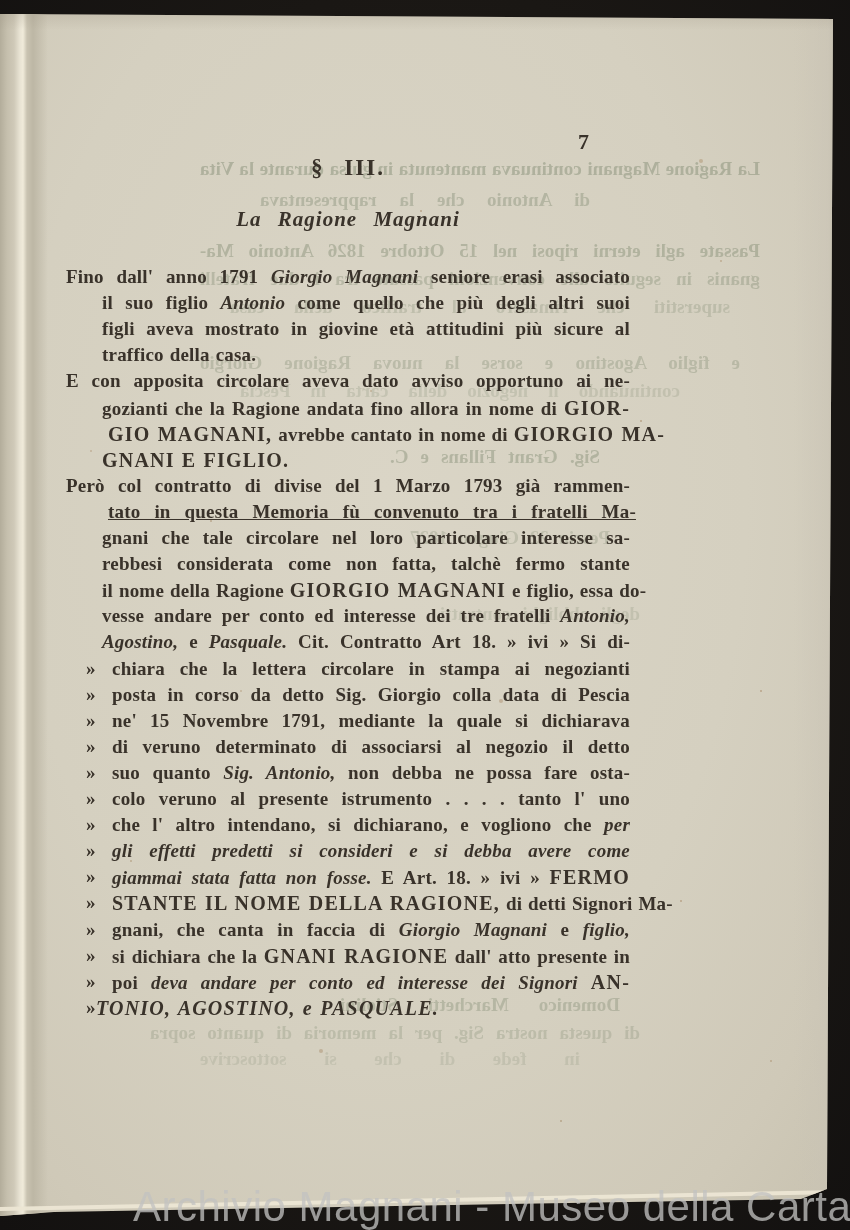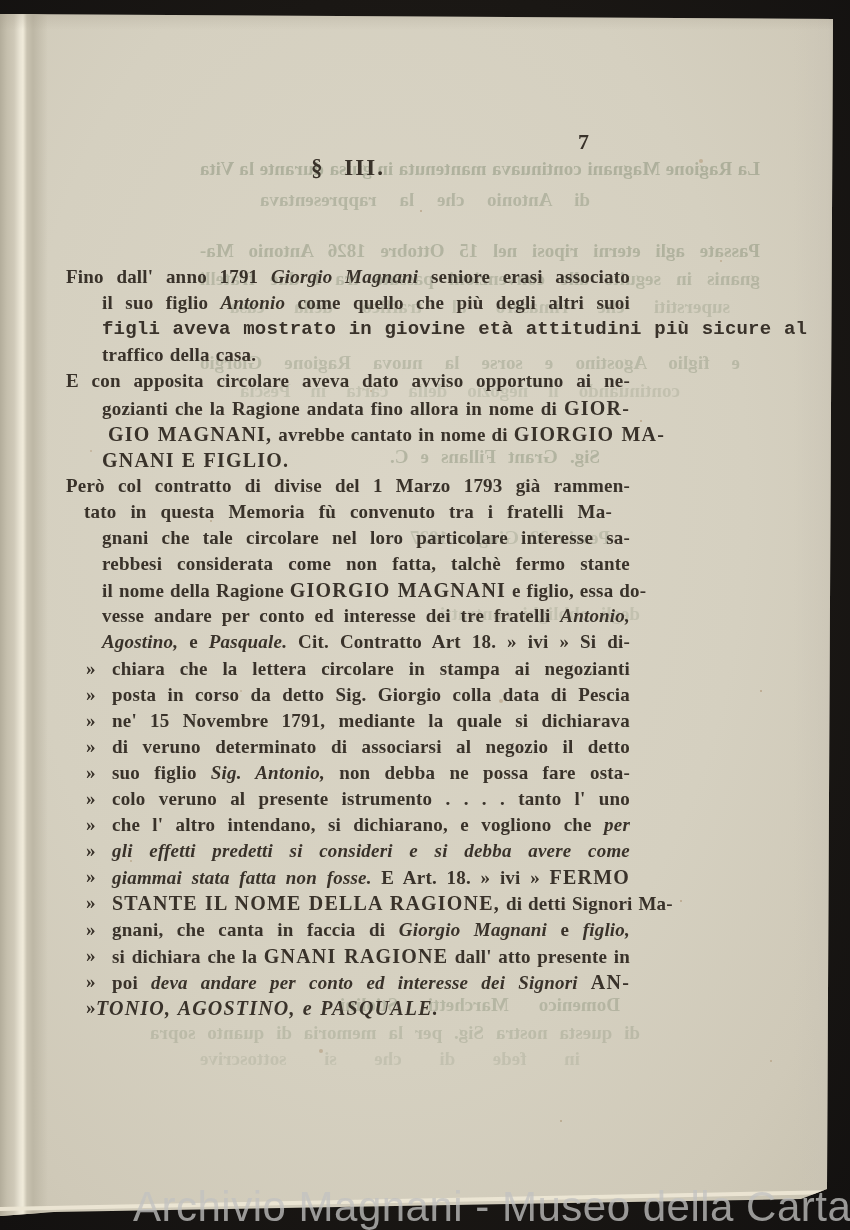--- a/index.html
+++ b/index.html
@@ -97,46 +97,47 @@
       <div class="ghost" style="top: 527px; left: 410px; width: 200px; opacity: 0.2;">Pescia 22 Giugno 1827</div>
       <div class="ghost" style="top: 603px; left: 440px; width: 200px; opacity: 0.16;">degli obblighi contratti</div>
       <div class="ghost" style="top: 994px; left: 340px; width: 280px; opacity: 0.26;">Domenico Marchetti Stiolini</div>
       <div class="ghost" style="top: 1022px; left: 150px; width: 490px; opacity: 0.2;">di questa nostra Sig. per la memoria di quanto sopra</div>
       <div class="ghost" style="top: 1048px; left: 200px; width: 380px; opacity: 0.14;">in fede di che si sottoscrive</div>
     </div>
 
   <div id="text-layer">
     <div id="pageno">7</div>
     <div id="sec-head">§ III.</div>
+    <div id="subtitle">La Ragione Magnani</div>
     <div id="lines">
         <div class="tline" style="top: 266px; left: 66px; width: 564px;"><span class="seg-r">Fino dall' anno 1791 </span><span class="seg-i">Giorgio Magnani</span><span class="seg-r"> seniore erasi associato</span></div>
         <div class="tline" style="top: 292.1px; left: 102px; width: 528px;"><span class="seg-r">il suo figlio </span><span class="seg-i">Antonio</span><span class="seg-r"> come quello che più degli altri suoi</span></div>
-        <div class="tline" style="top: 318.2px; left: 102px; width: 528px; font-family: Liberation Mono, monospace;"><span class="seg-r">figli aveva mostrato in giovine età attitudini più sicure al</span></div>
+        <div class="tline" style="top: 318.2px; left: 102px; width: 528px;"><span class="seg-r">figli aveva mostrato in giovine età attitudini più sicure al</span></div>
         <div class="tline lastline" style="top: 344.3px; left: 102px; width: 528px;"><span class="seg-r">traffico della casa.</span></div>
         <div class="tline" style="top: 370.4px; left: 66px; width: 564px;"><span class="seg-r">E con apposita circolare aveva dato avviso opportuno ai ne-</span></div>
         <div class="tline" style="top: 396.5px; left: 102px; width: 528px;"><span class="seg-r">gozianti che la Ragione andata fino allora in nome di </span><span class="seg-c">GIOR-</span></div>
         <div class="tline" style="top: 422.6px; left: 108px; width: 528px;"><span class="seg-c">GIO MAGNANI,</span><span class="seg-r"> avrebbe cantato in nome di </span><span class="seg-c">GIORGIO MA-</span></div>
         <div class="tline lastline" style="top: 448.7px; left: 102px; width: 528px;"><span class="seg-c">GNANI E FIGLIO.</span></div>
         <div class="tline" style="top: 474.8px; left: 66px; width: 564px;"><span class="seg-r">Però col contratto di divise del 1 Marzo 1793 già rammen-</span></div>
-        <div class="tline" style="top: 500.9px; left: 84px; width: 528px;"><span class="seg-r">tato in questa Memoria fù convenuto tra i fratelli Ma-</span></div>
+        <div class="tline" style="top: 500.9px; left: 108px; width: 528px; text-decoration: underline;"><span class="seg-r">tato in questa Memoria fù convenuto tra i fratelli Ma-</span></div>
         <div class="tline" style="top: 527px; left: 102px; width: 528px;"><span class="seg-r">gnani che tale circolare nel loro particolare interesse sa-</span></div>
         <div class="tline" style="top: 553.1px; left: 102px; width: 528px;"><span class="seg-r">rebbesi considerata come non fatta, talchè fermo stante</span></div>
         <div class="tline" style="top: 579.2px; left: 102px; width: 528px;"><span class="seg-r">il nome della Ragione </span><span class="seg-c">GIORGIO MAGNANI</span><span class="seg-r"> e figlio, essa do-</span></div>
         <div class="tline" style="top: 605.3px; left: 102px; width: 528px;"><span class="seg-r">vesse andare per conto ed interesse dei tre fratelli </span><span class="seg-i">Antonio,</span></div>
         <div class="tline" style="top: 631.4px; left: 102px; width: 528px;"><span class="seg-i">Agostino,</span><span class="seg-r"> e </span><span class="seg-i">Pasquale.</span><span class="seg-r"> Cit. Contratto Art 18. » ivi » Si di-</span></div>
         <div class="qmark" style="top: 657.5px; left: 86px;">»</div>
         <div class="tline" style="top: 657.5px; left: 112px; width: 518px; font-family: Liberation Serif, serif;"><span class="seg-r">chiara che la lettera circolare in stampa ai negozianti</span></div>
         <div class="qmark" style="top: 683.6px; left: 86px;">»</div>
         <div class="tline" style="top: 683.6px; left: 112px; width: 518px;"><span class="seg-r">posta in corso da detto Sig. Giorgio colla data di Pescia</span></div>
         <div class="qmark" style="top: 709.7px; left: 86px;">»</div>
         <div class="tline" style="top: 709.7px; left: 112px; width: 518px;"><span class="seg-r">ne' 15 Novembre 1791, mediante la quale si dichiarava</span></div>
         <div class="qmark" style="top: 735.8px; left: 86px;">»</div>
         <div class="tline" style="top: 735.8px; left: 112px; width: 518px;"><span class="seg-r">di veruno determinato di associarsi al negozio il detto</span></div>
         <div class="qmark" style="top: 761.9px; left: 86px;">»</div>
-        <div class="tline" style="top: 761.9px; left: 112px; width: 518px;"><span class="seg-r">suo figlio </span><span class="seg-i">Sig. Antonio,</span><span class="seg-r"> non debba ne possa fare osta-</span></div>
+        <div class="tline" style="top: 761.9px; left: 112px; width: 518px;"><span class="seg-r">suo quanto </span><span class="seg-i">Sig. Antonio,</span><span class="seg-r"> non debba ne possa fare osta-</span></div>
         <div class="qmark" style="top: 788px; left: 86px;">»</div>
         <div class="tline" style="top: 788px; left: 112px; width: 518px;"><span class="seg-r">colo veruno al presente istrumento . . . . tanto l' uno</span></div>
         <div class="qmark" style="top: 814.1px; left: 86px;">»</div>
         <div class="tline" style="top: 814.1px; left: 112px; width: 518px;"><span class="seg-r">che l' altro intendano, si dichiarano, e vogliono che </span><span class="seg-i">per</span></div>
         <div class="qmark" style="top: 840.2px; left: 86px;">»</div>
         <div class="tline" style="top: 840.2px; left: 112px; width: 518px;"><span class="seg-i">gli effetti predetti si consideri e si debba avere come</span></div>
         <div class="qmark" style="top: 866.3px; left: 86px;">»</div>
         <div class="tline" style="top: 866.3px; left: 112px; width: 518px;"><span class="seg-i">giammai stata fatta non fosse.</span><span class="seg-r"> E Art. 18. » ivi » </span><span class="seg-c">FERMO</span></div>
         <div class="qmark" style="top: 892.4px; left: 86px;">»</div>
         <div class="tline" style="top: 892.4px; left: 112px; width: 518px;"><span class="seg-c">STANTE IL NOME DELLA RAGIONE,</span><span class="seg-r"> di detti Signori Ma-</span></div>

